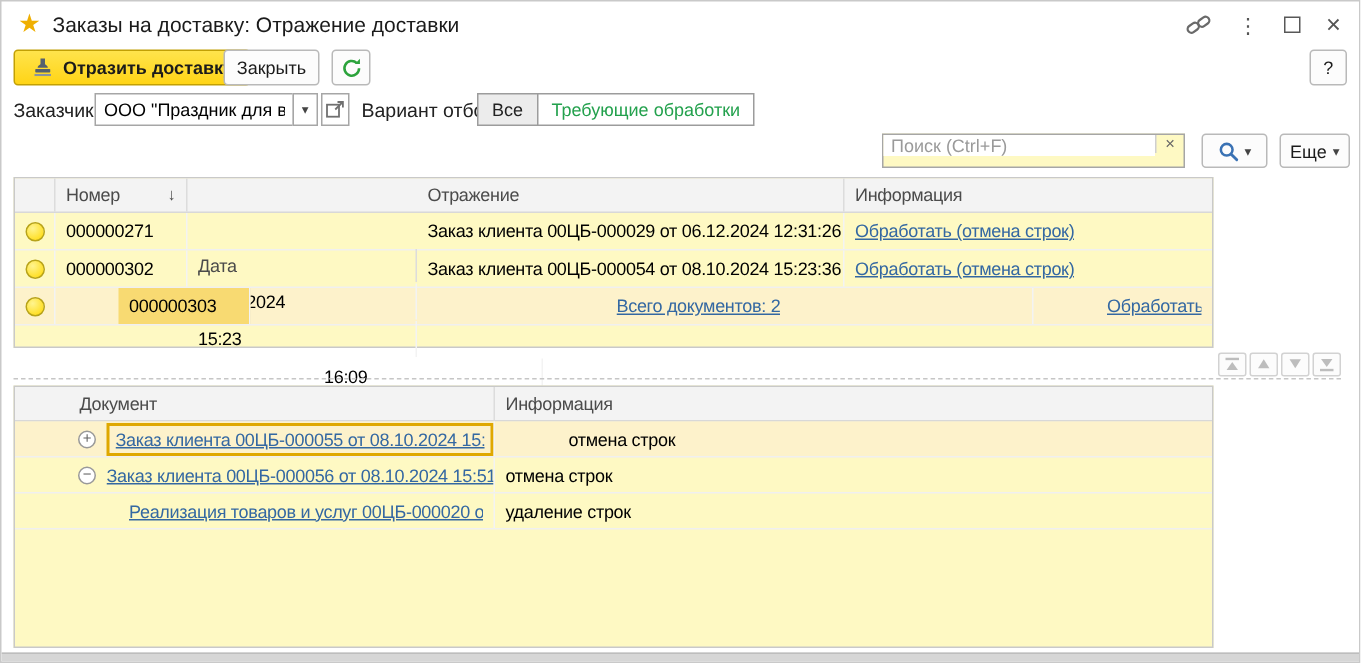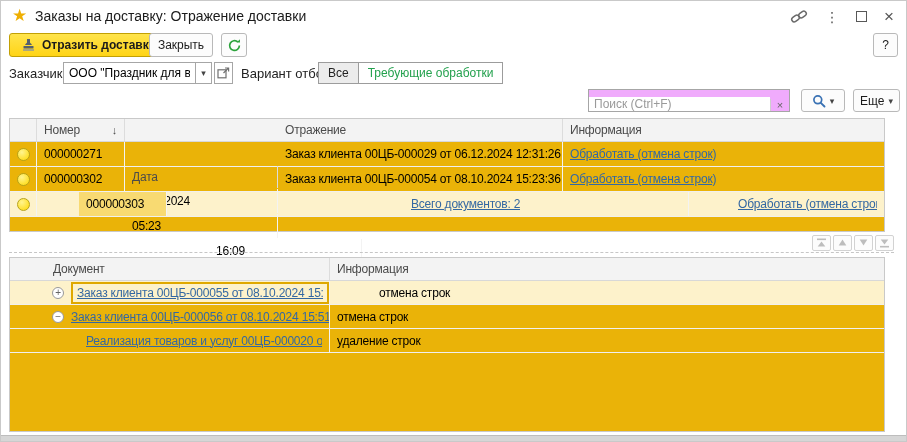--- a/index.html
+++ b/index.html
@@ -40,32 +40,32 @@
                 display:flex; align-items:center; justify-content:center; background:#fff; cursor:pointer; }
   .segmented { position:absolute; left:317px; top:0; display:flex; font-size:12px; }
   .seg { height:22px; display:flex; align-items:center; padding:0 9px;
          border:1px solid #9c9c9c; cursor:pointer; white-space:nowrap; }
   .seg-all { background:#ececec; color:#222; }
   .seg-need { background:#fff; color:#23a14d; margin-left:-1px; }
 
   
   .searchbar { position:absolute; top:88px; left:0; right:0; height:23px; }
   .search-box { position:absolute; left:587px; top:0; width:202px; height:23px;
-                border:1px solid #a6a6a6; display:flex; align-items:flex-end; background:#f0abfc; }
+                border:1px solid #a6a6a6; display:flex; align-items:flex-start; background:#fef9c3; }
   .search-input { border:none; outline:none; flex:1; min-width:0; font-size:12px;
                   padding:0 5px; color:#333; font-family:inherit; }
   .search-input::placeholder { color:#9a9a9a; }
   .search-clear { width:19px; border-left:1px solid #cfcfcf; display:flex; align-items:center;
                   justify-content:center; font-size:11px; color:#666; cursor:pointer; }
   .btn-find { left:800px; width:44px; gap:4px; height:23px; }
   .btn-more { left:852px; width:47px; gap:4px; height:23px; }
   .dd { font-size:9px; color:#444; }
 
   
-  .tbl { position:absolute; left:8px; width:876px; background:#eab308; border:1px solid #c9c9c9;
+  .tbl { position:absolute; left:8px; width:800px; background:#fef9c3; border:1px solid #c9c9c9;
          font-size:12px; letter-spacing:-0.2px; color:#000; }
   .tbl1 { top:117px; height:114px; }
   .tbl2 { top:256px; height:175px; }
   .thead { display:flex; height:23px; background:#f3f3f3; border-bottom:1px solid #d8d8d8; color:#4b4b4b; }
   .th { padding:0 7px; border-right:1px solid #dcdcdc; height:100%; display:flex;
         align-items:center; white-space:nowrap; overflow:hidden; cursor:pointer; }
   .th:last-child { border-right:none; }
   .trow { display:flex; height:25px; border-bottom:1px solid #f0f0f0; cursor:pointer; }
   .tbl2 .trow { height:24px; }
   .td { padding:0 7px; height:100%; display:flex; align-items:center;
@@ -201,21 +201,21 @@
       <div class="td w4">
           <span class="lnk">Обработать (отмена строк)</span>
         </div>
     </div>
 
     <div class="trow">
       <div class="td w0">
           <span class="status-dot"></span>
         </div>
       <div class="td w1">000000302</div>
-      <div class="td w2">05:23</div>
+      <div class="td w2">15:23</div>
       <div class="td w3">Заказ клиента 00ЦБ-000054 от 08.10.2024 15:23:36</div>
       <div class="td w4">
           <span class="lnk">Обработать (отмена строк)</span>
         </div>
     </div>
 
     <div class="trow sel">
       <div class="td w0">
           <span class="status-dot"></span>
         </div>

